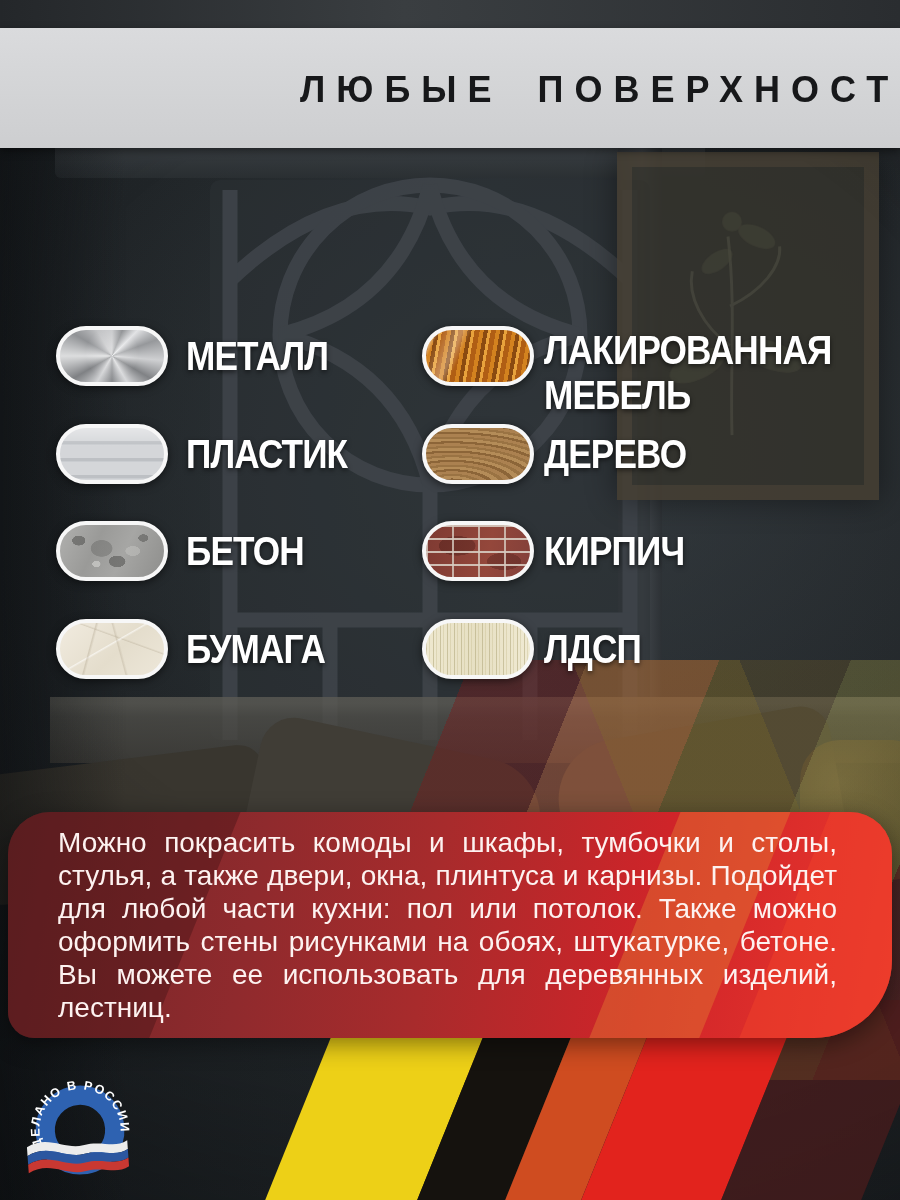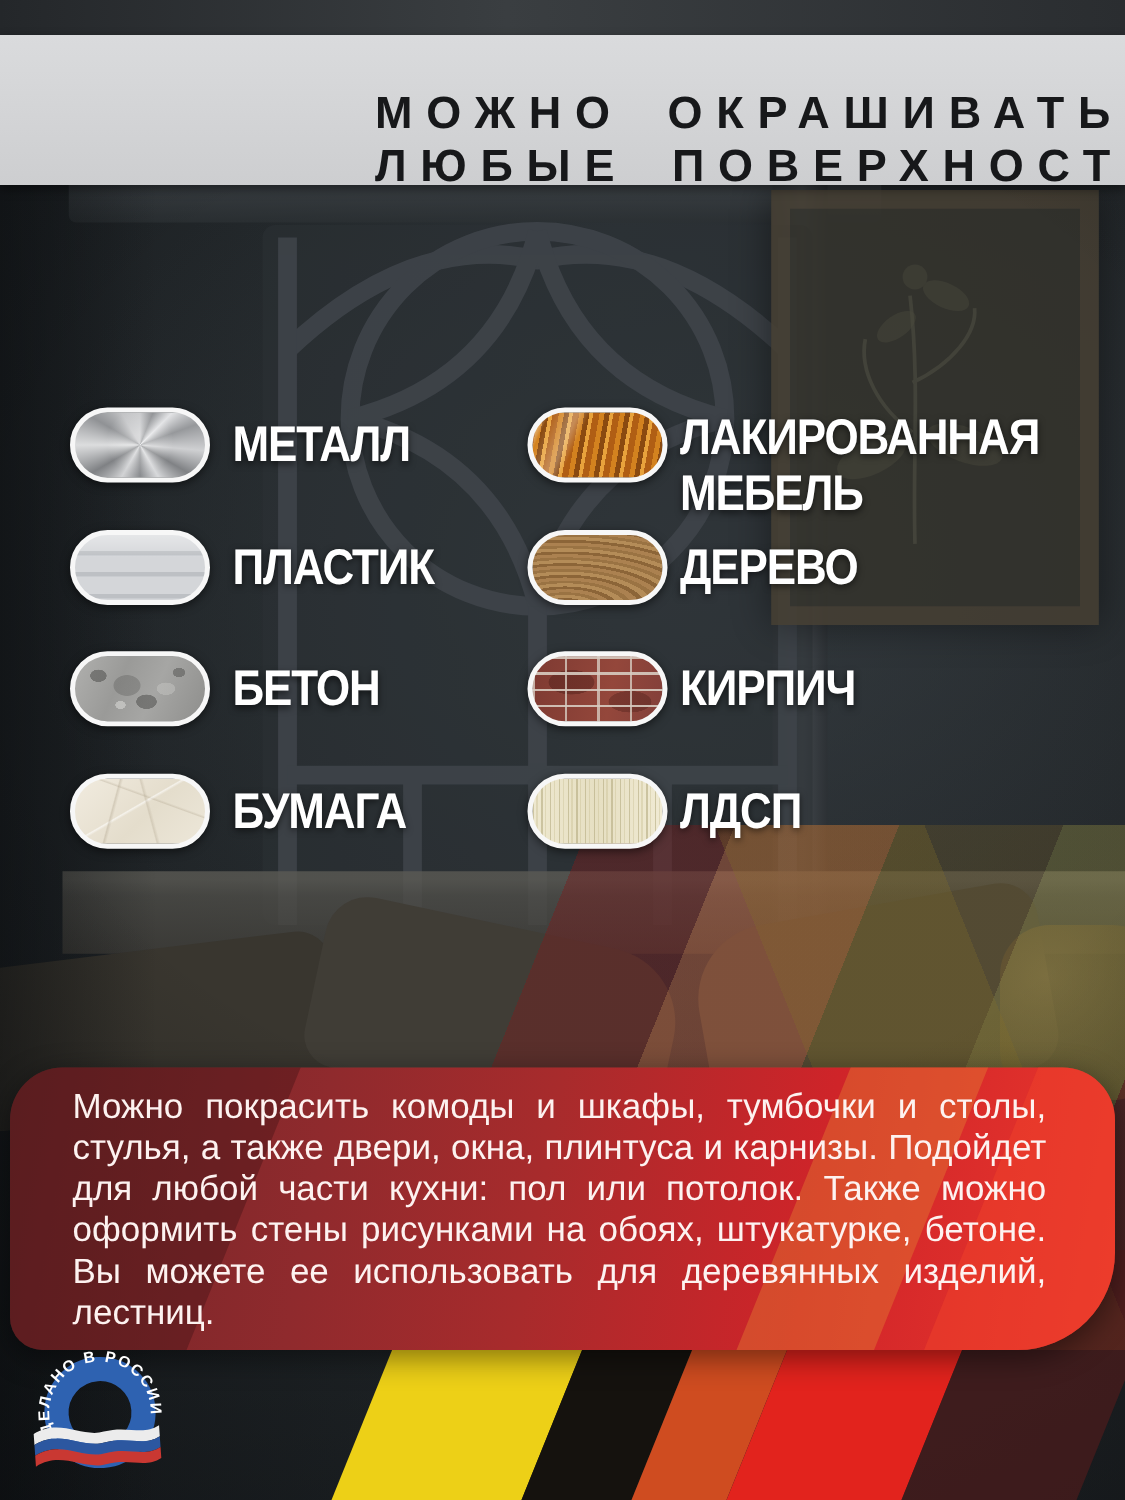--- a/index.html
+++ b/index.html
@@ -115,21 +115,21 @@
     repeating-linear-gradient(90deg, rgba(215,203,192,.8) 0 2px, rgba(0,0,0,0) 2px 26px),
     radial-gradient(30px 16px at 30% 40%, rgba(60,20,16,.35) 60%, rgba(0,0,0,0) 62%),
     radial-gradient(28px 14px at 75% 70%, rgba(60,20,16,.3) 60%, rgba(0,0,0,0) 62%),
     linear-gradient(100deg,#7e3a32,#94473b 60%,#83403a);}
   .tex-chip{background:
     repeating-linear-gradient(90deg, rgba(176,166,122,.55) 0 1px, rgba(0,0,0,0) 1px 3px,
       rgba(200,190,146,.4) 3px 4px, rgba(0,0,0,0) 4px 7px),
     linear-gradient(90deg,#eee8cf,#e6dfc2 50%,#f0ead3);}
 
   
-  .descbox{position:absolute;left:8px;top:854px;width:884px;height:226px;
+  .descbox{position:absolute;left:8px;top:812px;width:884px;height:226px;
     border-radius:42px 42px 78px 26px;overflow:hidden;
     background:linear-gradient(100deg,#6d2527 0%,#8f2a2d 28%,#a82b2c 48%,#cf2429 72%,#ea372d 100%);
     box-shadow:0 6px 24px rgba(0,0,0,.45);}
   .descbox .inb{position:absolute;top:-30px;height:320px;transform:skewX(-22deg);}
   .inb.o1{left:620px;width:110px;background:rgba(226,122,48,.45);}
   .inb.o2{left:770px;width:240px;background:rgba(240,65,42,.5);}
   .inb.o3{left:-60px;width:240px;background:rgba(55,14,17,.35);}
   .desc-text{position:relative;margin:14px 55px 0 50px;color:#fdf2f0;
     font-size:28px;line-height:33px;text-align:justify;}
 
@@ -184,21 +184,20 @@
     <div class="stripe st-yellow"></div>
     <div class="stripe st-black"></div>
     <div class="stripe st-orange"></div>
     <div class="stripe st-red"></div>
     <div class="stripe st-maroon"></div>
   </div>
 
   <div class="topstrip"></div>
   <div class="headbar">
     <div class="headtitle">
-      <div>МОЖНО ОКРАШИВАТЬ</div>
       <div>ЛЮБЫЕ ПОВЕРХНОСТИ</div>
     </div>
   </div>
 
   <div class="swatch sw1 tex-metal"></div>
   <div class="slabel lb1">МЕТАЛЛ</div>
 
   <div class="swatch sw2 tex-lacquer"></div>
   <div class="slabel lb2 wrap">ЛАКИРОВАННАЯ МЕБЕЛЬ</div>
 

